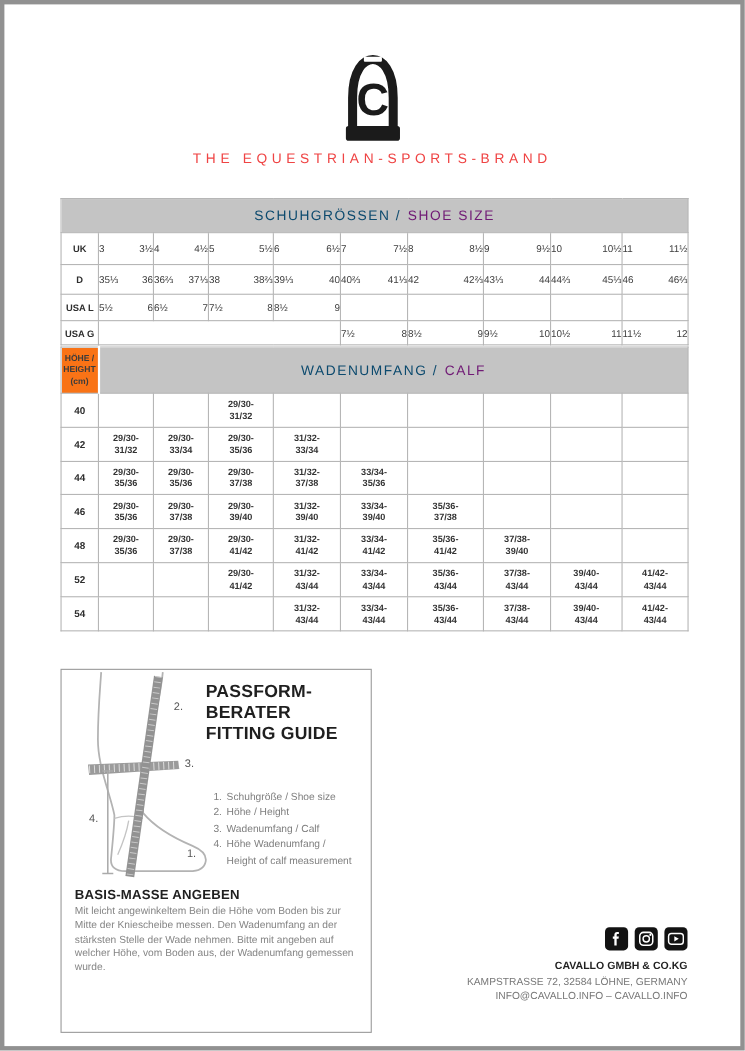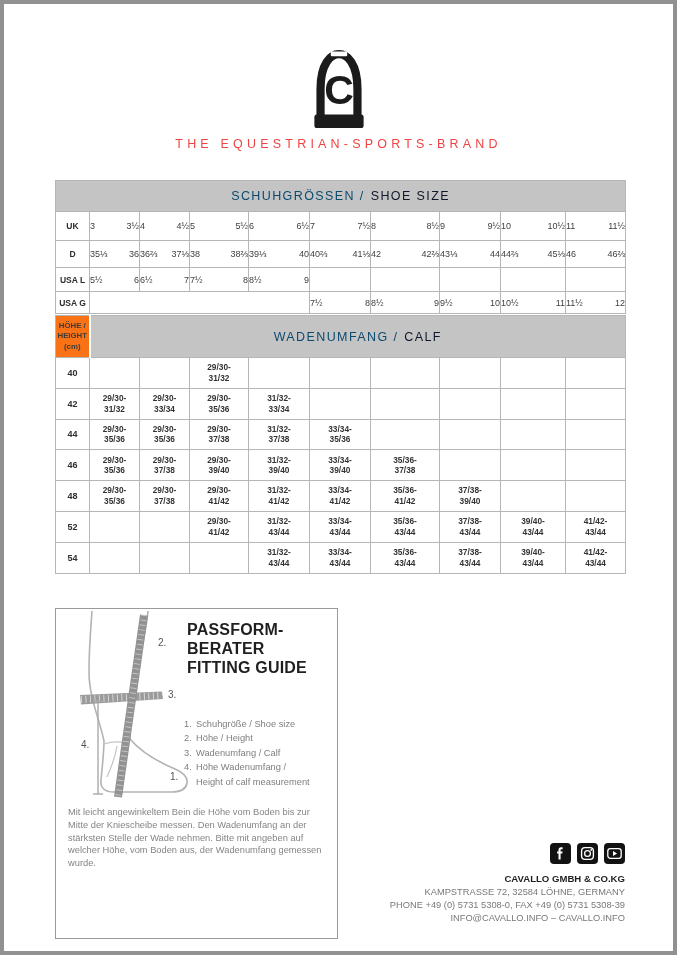--- a/index.html
+++ b/index.html
@@ -22,21 +22,21 @@
   
   table.sizes{border-collapse:collapse;table-layout:fixed;width:570px;position:absolute;left:51px;background:#fff;}
   table.shoe{top:176px;}
   table.calf{top:311px;}
   .sizes th,.sizes td{border:1px solid #b6b6b6;padding:0;overflow:hidden;}
   .hdrbar{
     background:#c4c4c4;height:30px;text-align:center;vertical-align:middle;
     font-size:12.5px;font-weight:400;letter-spacing:1.4px;
   }
   .hd-de{color:#0c4a6e;}
-  .hd-en{color:#0f172a;margin-left:6px;}
+  .hd-en{color:#701a75;margin-left:6px;}
   .calf .hdrbar{height:41px;}
   .wade{border-left:2px solid #ffffff !important;}
   .corner{
     background:#f97316;font-size:7.8px;font-weight:bold;color:#3c3c3c;
     white-space:pre-line;line-height:1.35;text-align:center;vertical-align:middle;
   }
   .rlabel{font-size:8.5px;font-weight:bold;color:#2e2e2e;text-align:center;vertical-align:middle;}
   .pair{font-size:9px;color:#3e3e3e;vertical-align:middle;padding:0 4px;}
   .pair .l{float:left;}
   .pair .r{float:right;}
@@ -51,21 +51,21 @@
   .guide{
     position:absolute;left:51px;top:604px;width:281px;height:329px;
     border:1px solid #9a9a9a;background:#fff;
   }
   .leg-area{position:absolute;left:4px;top:2px;width:140px;height:192px;}
   .marker{position:absolute;font-size:10px;color:#555;}
   .guide-title{
     position:absolute;left:131px;top:11px;
     font-size:16px;font-weight:800;color:#1f1f1f;line-height:1.2;letter-spacing:.2px;
   }
-  .legend{position:absolute;left:128px;top:108px;font-size:9.3px;color:#7f7f7f;line-height:1.55;}
+  .legend{position:absolute;left:138px;top:108px;font-size:9.3px;color:#7f7f7f;line-height:1.55;}
   .legend-item .ln{display:inline-block;width:12px;vertical-align:top;}
   .legend-item .lt{display:inline-block;white-space:pre-line;vertical-align:top;max-width:135px;}
   .m-block{position:absolute;left:12px;width:259px;}
   .m-de{top:197px;} .m-en{top:265px;}
   .m-head{font-size:12px;font-weight:800;color:#1f1f1f;letter-spacing:.2px;margin:0 0 2px 0;}
   .m-text{font-size:9.3px;color:#858585;line-height:1.38;margin:0;}
   
   .social{position:absolute;right:48px;top:839px;display:flex;gap:6px;}
   .icon-tile{width:21px;height:21px;background:#121212;border-radius:4px;display:flex;align-items:center;justify-content:center;}
   .company{position:absolute;right:48px;top:868px;text-align:right;font-size:9.3px;color:#787878;line-height:1.42;}
@@ -413,20 +413,21 @@
 
     <div class="legend">
       <div class="legend-item"><span class="ln">1.</span><span class="lt">Schuhgröße / Shoe size</span></div>
       <div class="legend-item"><span class="ln">2.</span><span class="lt">Höhe / Height</span></div>
       <div class="legend-item"><span class="ln">3.</span><span class="lt">Wadenumfang / Calf</span></div>
       <div class="legend-item"><span class="ln">4.</span><span class="lt">Höhe Wadenumfang /
 Height of calf measurement</span></div>
     </div>
 
     <div class="m-block m-de">
+      <p class="m-head">BASIS-MASSE ANGEBEN</p>
       <p class="m-text">Mit leicht angewinkeltem Bein die Höhe vom Boden bis zur Mitte der Kniescheibe messen. Den Wadenumfang an der stärksten Stelle der Wade nehmen. Bitte mit angeben auf welcher Höhe, vom Boden aus, der Wadenumfang gemessen wurde.</p>
     </div>
     <div class="m-block m-en">
     </div>
   </div>
 
   <div class="social">
     <div class="icon-tile">
       <svg width="21" height="21" viewBox="0 0 21 21">
         <path d="M12.6,6.2 L11.2,6.2 C10.8,6.2 10.6,6.5 10.6,7.0 L10.6,8.4 L12.6,8.4 L12.3,10.4 L10.6,10.4 L10.6,16.5 L8.5,16.5 L8.5,10.4 L7.1,10.4 L7.1,8.4 L8.5,8.4 L8.5,6.9 C8.5,5.3 9.5,4.3 11.0,4.3 L12.6,4.3 Z" fill="#ffffff"></path>
@@ -443,17 +444,16 @@
       <svg width="21" height="21" viewBox="0 0 21 21">
         <rect x="3.8" y="5.6" width="13.4" height="9.8" rx="2.6" fill="none" stroke="#ffffff" stroke-width="1.3"></rect>
         <polygon points="9.0,8.1 13.1,10.5 9.0,12.9" fill="#ffffff"></polygon>
       </svg>
     </div>
   </div>
 
   <div class="company">
     <div class="co-name">CAVALLO GMBH &amp; CO.KG</div>
     <div>KAMPSTRASSE 72, 32584 LÖHNE, GERMANY</div>
-    <div>PHONE +49 (0) 5731 5308-0, FAX +49 (0) 5731 5308-39</div>
     <div>INFO@CAVALLO.INFO – CAVALLO.INFO</div>
   </div>
 
 </div>
 
 </body></html>

